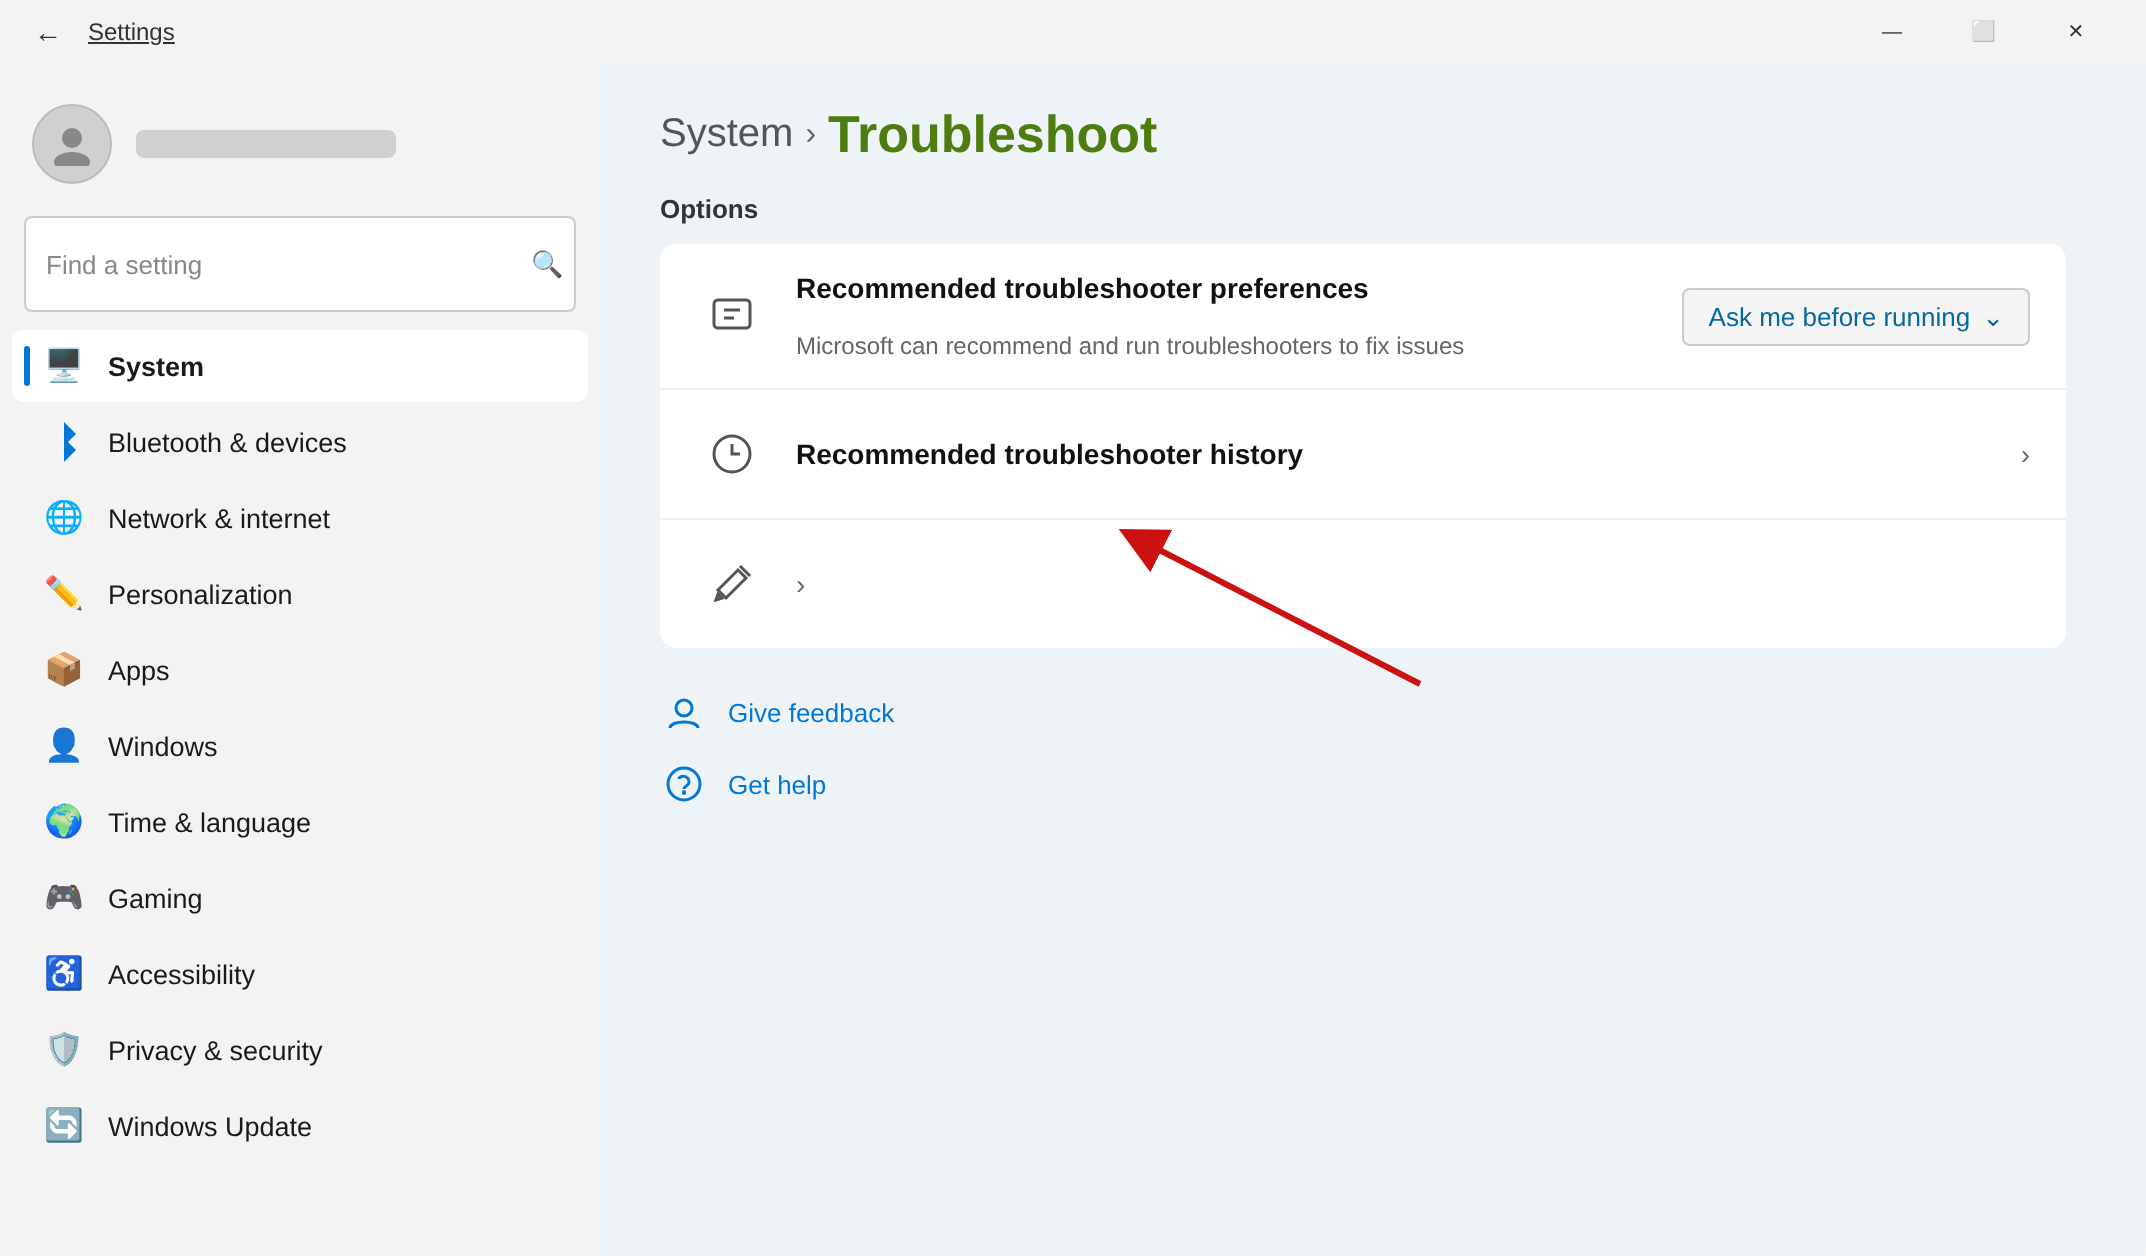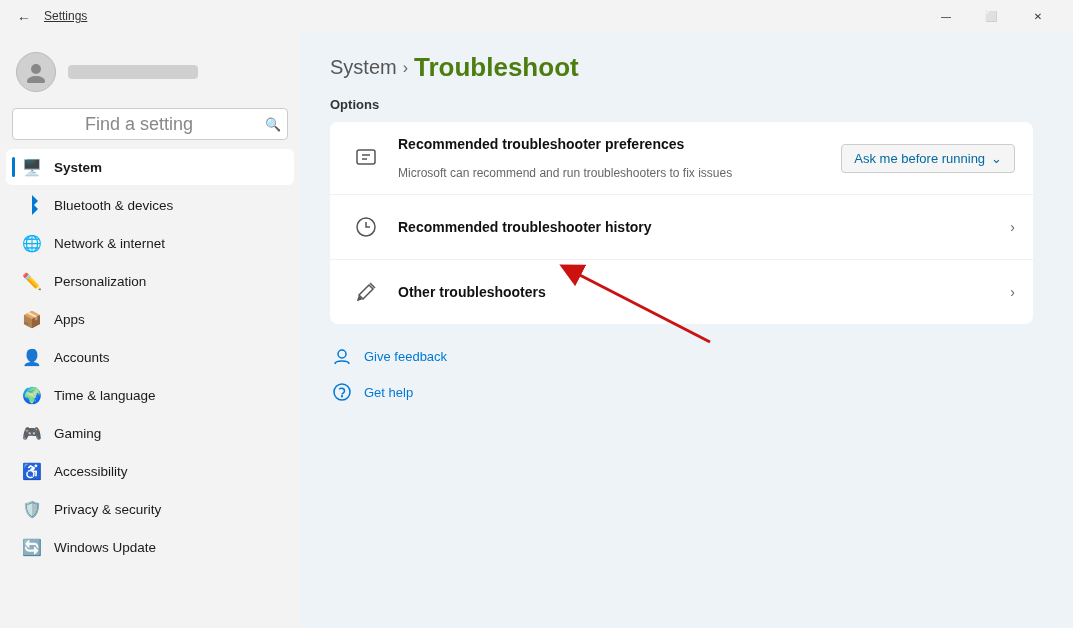--- a/index.html
+++ b/index.html
@@ -101,29 +101,28 @@
       height: 14px;
       background: #d0d0d0;
       border-radius: 4px;
     }
     .sidebar-search {
       margin: 0 12px 8px 12px;
       position: relative;
     }
     .sidebar-search input {
       width: 100%;
-      height: 32px;
+      height: 48px;
       border-radius: 4px;
       border: 1px solid #ccc;
       background: white;
       padding: 0 32px 0 10px;
-      font-size: 18px;
+      font-size: 13px;
       color: #555;
       outline: none;
-      text-align: center;
     }
     .sidebar-search input::placeholder { color: #888; }
     .search-icon-btn {
       position: absolute;
       right: 6px;
       top: 50%;
       transform: translateY(-50%);
       color: #555;
       font-size: 13px;
       cursor: pointer;
@@ -354,21 +353,21 @@
       <div class="sidebar-item">
         <div class="sidebar-icon">✏️</div>
         <span>Personalization</span>
       </div>
       <div class="sidebar-item">
         <div class="sidebar-icon">📦</div>
         <span>Apps</span>
       </div>
       <div class="sidebar-item">
         <div class="sidebar-icon">👤</div>
-        <span>Accounts</span>
+        <span>Windows</span>
       </div>
       <div class="sidebar-item">
         <div class="sidebar-icon">🌍</div>
         <span>Time &amp; language</span>
       </div>
       <div class="sidebar-item">
         <div class="sidebar-icon">🎮</div>
         <span>Gaming</span>
       </div>
       <div class="sidebar-item">
@@ -432,23 +431,20 @@
             </div>
           </div>
 
           <div class="card-row">
             <div class="card-row-icon">
               <svg width="24" height="24" viewBox="0 0 24 24" fill="none" stroke="#555" stroke-width="1.5">
                 <path d="M15 5 L19 9 L9 19 L5 15 L15 5Z"></path>
                 <path d="M16 3 L21 8"></path>
                 <path d="M4 20 L7 19 L5 17 Z"></path>
               </svg>
-            </div>
-            <div class="card-row-content">
-              <div class="card-row-title">Other troubleshooters</div>
             </div>
             <div class="card-row-right">
               <span class="chevron-right">›</span>
             </div>
           </div>
         </div>
 
         <svg class="arrow-svg" style="position:absolute;top:0;left:0;width:100%;height:100%;pointer-events:none;overflow:visible;">
           <defs>
             <marker id="arrowhead" markerWidth="8" markerHeight="8" refX="4" refY="4" orient="auto">

